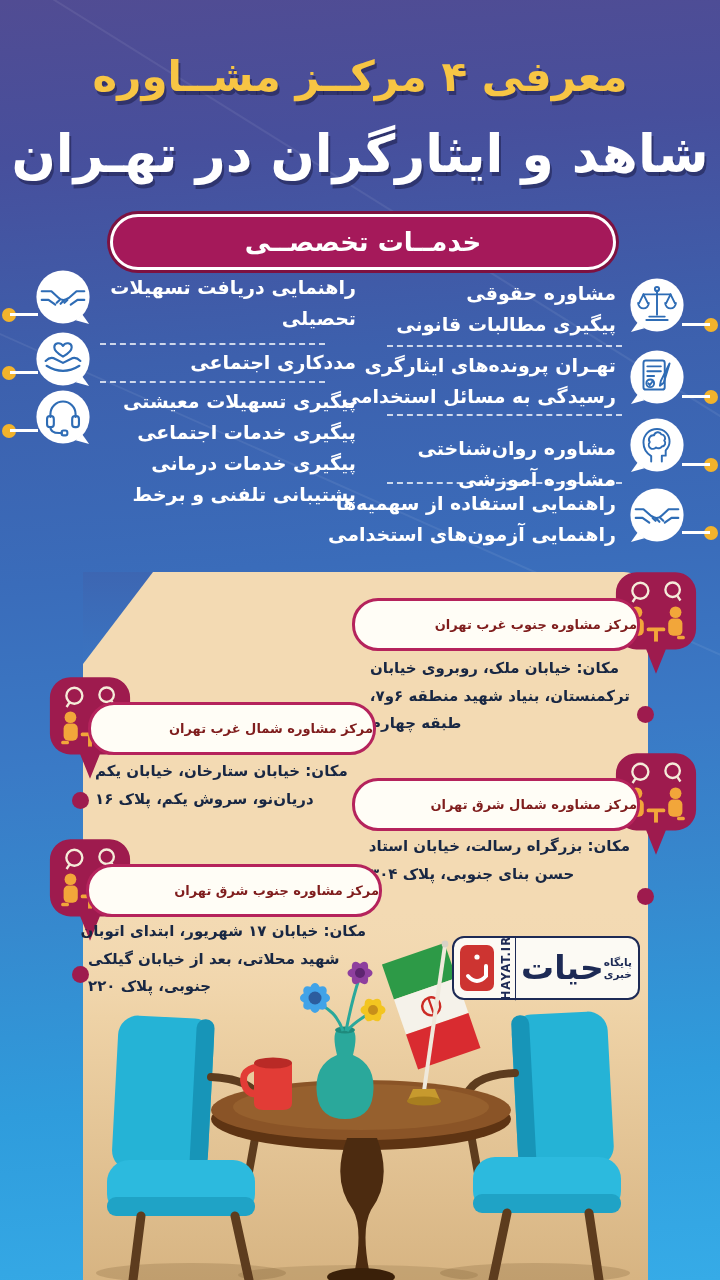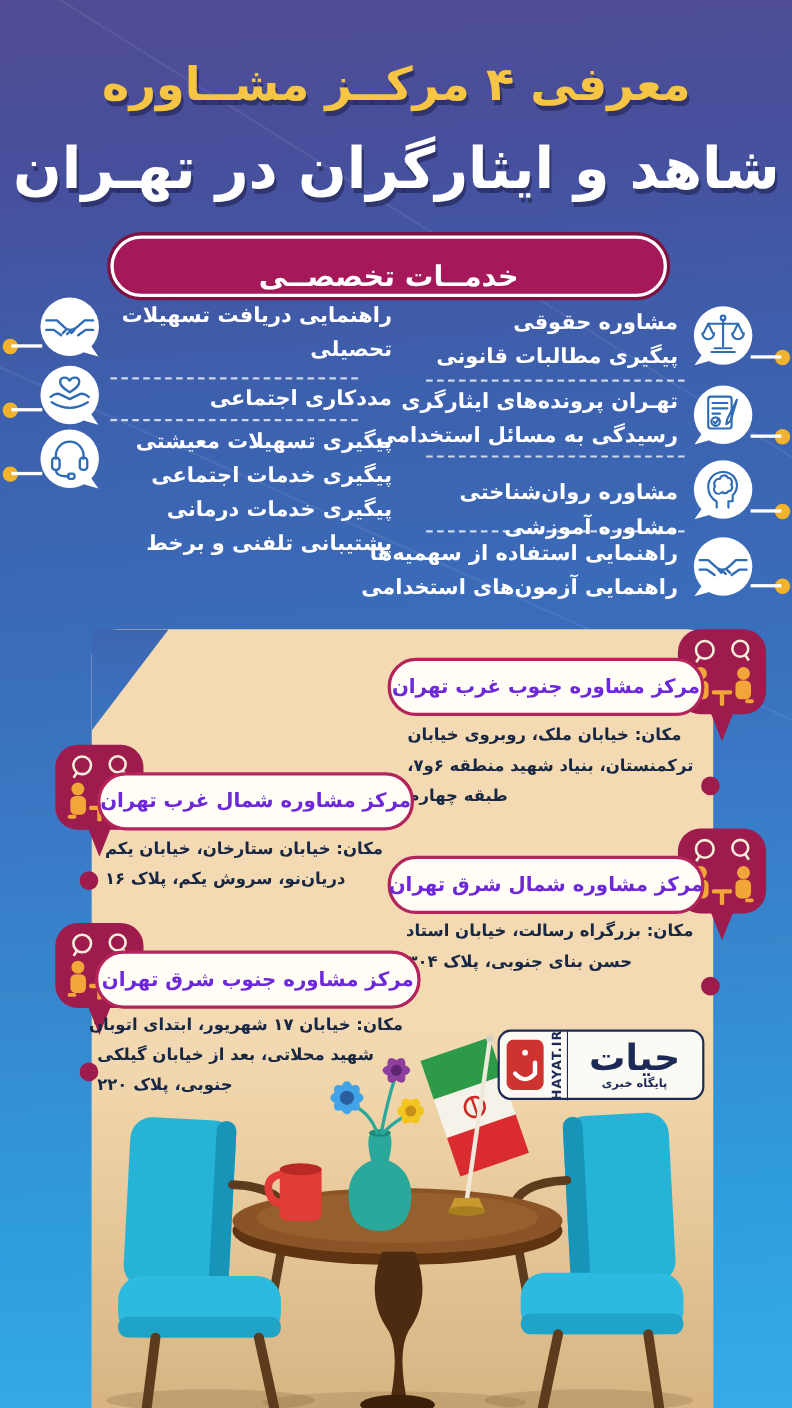--- a/index.html
+++ b/index.html
@@ -11,56 +11,56 @@
   .abs{position:absolute;}
   .deco{position:absolute;height:2px;background:rgba(255,255,255,.07);width:1000px;}
 
   
   .title{width:720px;text-align:center;font-weight:bold;white-space:nowrap;
          text-shadow:2px 4px 0 rgba(23,23,64,.5);}
   .t1{top:52px;left:0;font-size:42px;color:#f7c544;}
   .t2{top:124px;left:0;font-size:52px;color:#ffffff;}
 
   
-  .badge{top:214px;left:100px;width:500px;height:50px;background:#a5195a;
+  .badge{top:214px;left:110px;width:500px;height:50px;background:#a5195a;
          border:3px solid #ffffff;box-shadow:0 0 0 3px #7d1140;border-radius:30px;
-         display:flex;align-items:flex-end;justify-content:center;
+         display:flex;align-items:center;justify-content:center;
          color:#fff;font-weight:bold;font-size:26px;}
 
   
   .svc-circle{width:58px;height:58px;}
   .edge-dot{width:14px;height:14px;border-radius:50%;background:#f2b32c;}
   .conn{height:3px;background:#ffffff;}
   .dash{border-top:2px dashed rgba(255,255,255,.75);height:0;}
   .svcline{color:#fff;font-weight:bold;font-size:19px;line-height:31px;white-space:nowrap;}
   .svcblock{text-align:right;}
 
   
   .card{top:572px;left:83px;width:565px;height:708px;background:#f3dab3;
         border-radius:24px 24px 0 0;}
   .chamfer{top:572px;left:83px;width:70px;height:92px;
         background:linear-gradient(#3d66b2,#3a74c1);
         clip-path:polygon(0 0,100% 0,0 100%);}
 
   .pin{width:88px;height:108px;}
   .pill{height:47px;background:#fffdf6;border:3px solid #b5235c;border-radius:26px;
-        display:flex;align-items:center;justify-content:center;
-        color:#6d28d9;font-weight:bold;font-size:18px;white-space:nowrap;}
+        display:flex;align-items:center;
+        color:#7f1d1d;font-weight:bold;font-size:13px;white-space:nowrap;}
   .addr{color:#182743;font-weight:bold;font-size:15px;line-height:27.5px;
         text-align:left;white-space:nowrap;}
   .cdot{width:17px;height:17px;border-radius:50%;background:#9e1b4e;}
 
   
   .logo{top:936px;left:452px;width:188px;height:64px;background:#fcfaf4;
         border:2px solid #1d2a55;border-radius:12px;display:flex;flex-direction:row;
         direction:ltr;align-items:center;gap:5px;padding:0 6px;box-sizing:border-box;}
   .logo-url{writing-mode:vertical-rl;transform:rotate(180deg);color:#1d2a55;
         font-size:11.5px;font-weight:bold;letter-spacing:1px;white-space:nowrap;
         border-left:1px solid #1d2a55;padding-left:2px;}
-  .logo-brandcol{flex:1;display:flex;flex-direction:column;align-items:center;justify-content:center;}
+  .logo-brandcol{flex:1;display:flex;flex-direction:row;align-items:center;justify-content:center;}
   .logo-brand{color:#1d2a55;font-weight:bold;font-size:33px;line-height:34px;}
   .logo-tag{color:#1d2a55;font-size:10.5px;font-weight:bold;letter-spacing:2px;}
 </style>
 </head>
 <body>
 
 <svg width="0" height="0" style="position:absolute">
   <defs>
     <symbol id="i-base" viewBox="0 0 60 60"></symbol>
 

